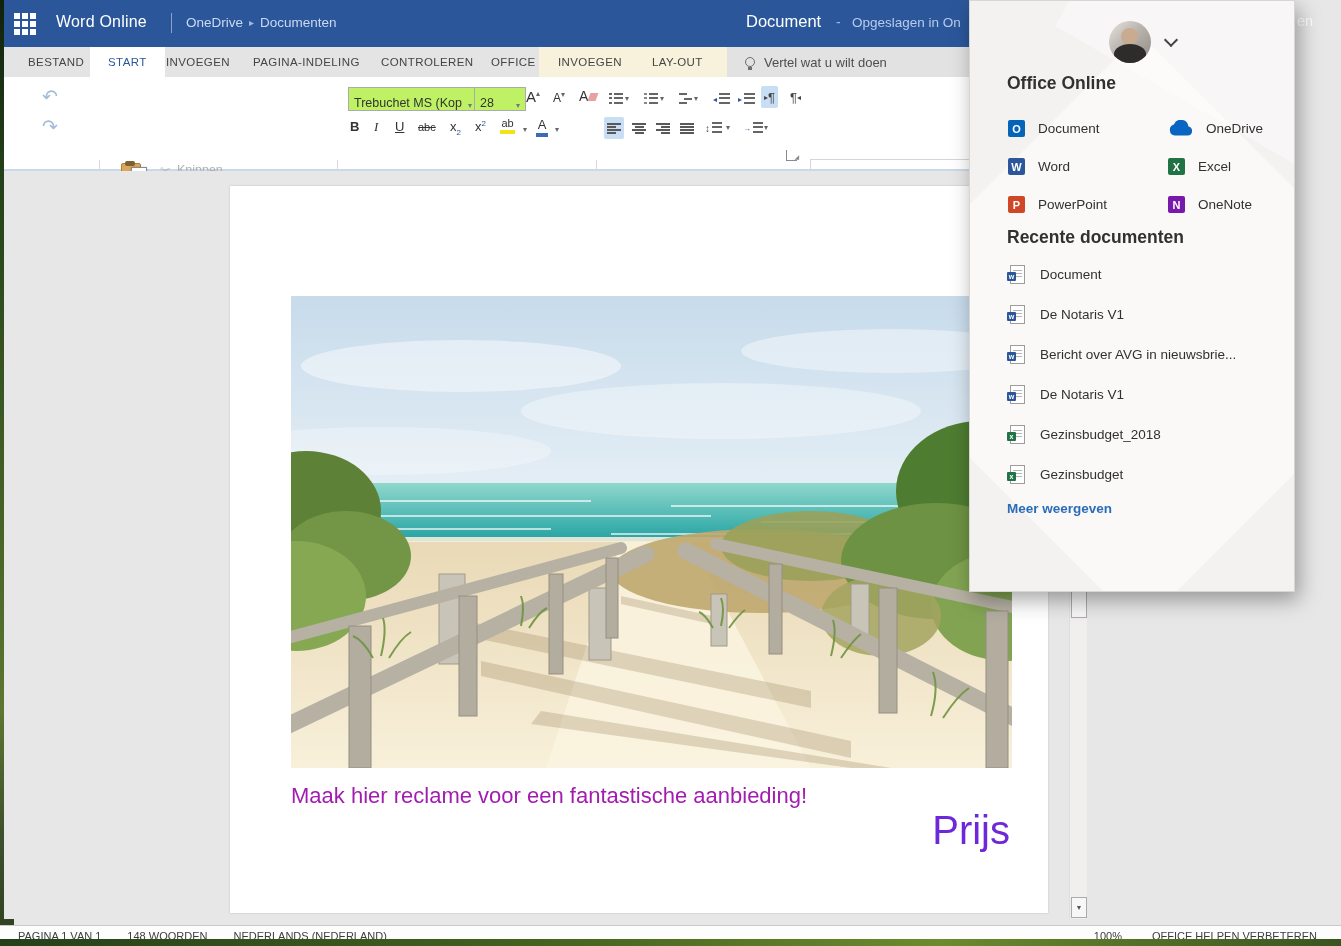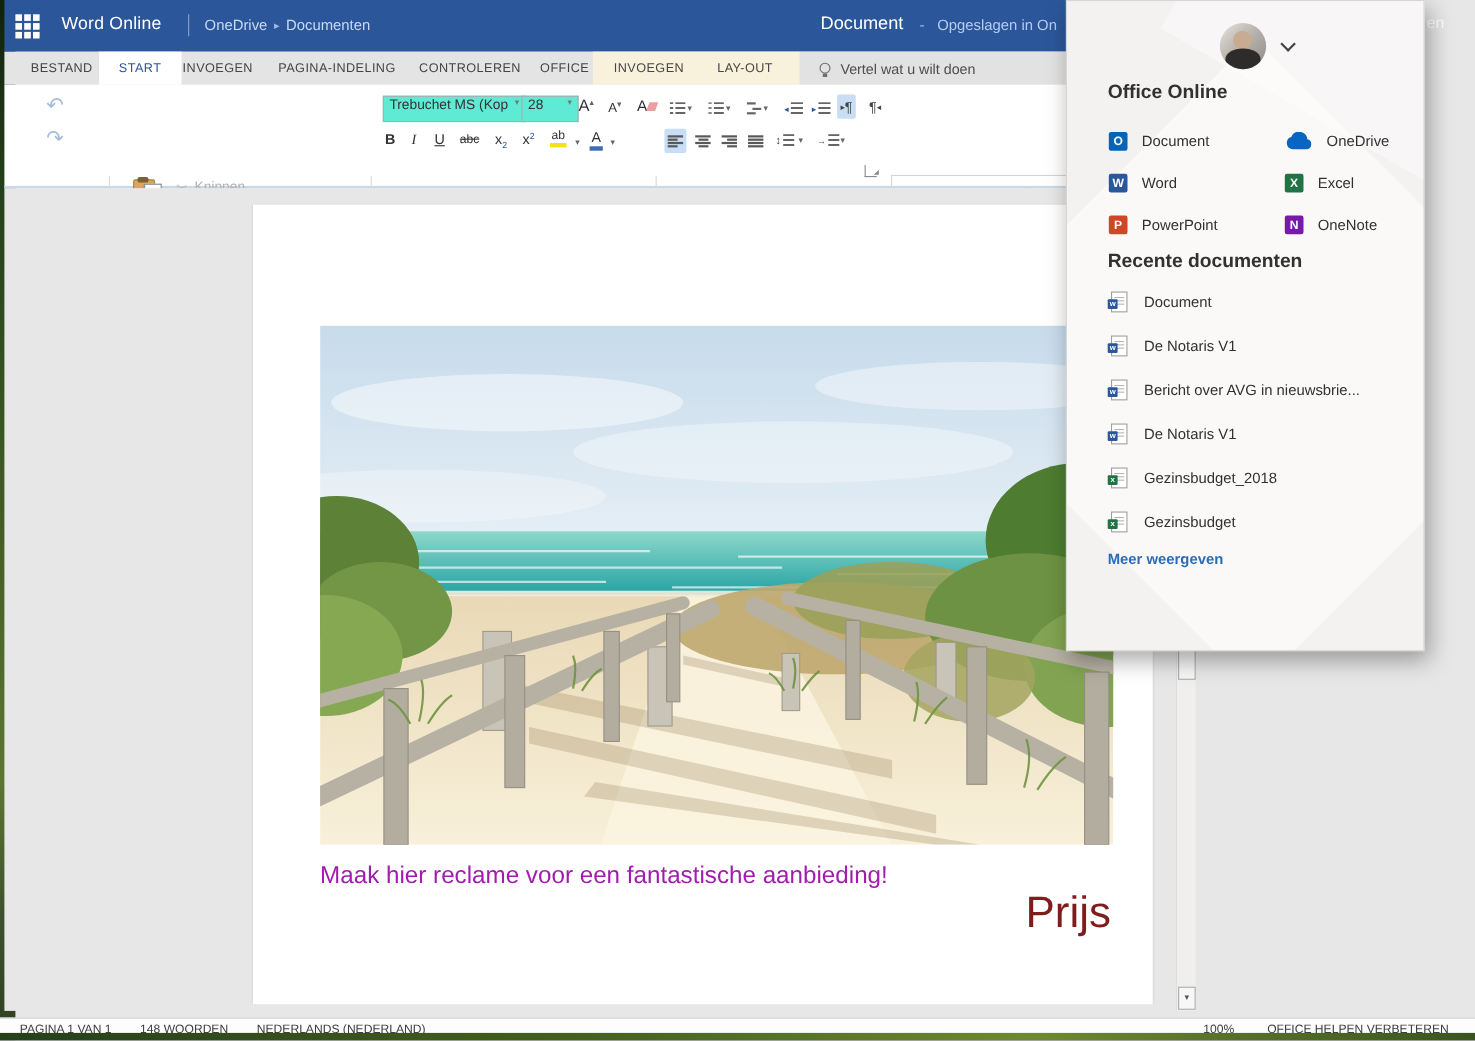--- a/index.html
+++ b/index.html
@@ -46,21 +46,21 @@
   .pastebtn .lbl{font-size:13px;color:#333;margin-top:3px}
   .pastebtn .car{color:#666;font-size:9px}
   .smallbtn{height:22px;display:flex;align-items:center;gap:6px;cursor:pointer;font-size:12.5px}
   .disabled{color:#b1b1b1}
   .enabled{color:#333}
   .scissors{font-size:13px;color:#b9b9b9}
   .copyic{width:11px;height:13px;border:1px solid #b9b9b9;position:relative;background:#fff}
   .copyic:before{content:"";position:absolute;left:3px;top:-4px;width:11px;height:13px;border:1px solid #c9c9c9;background:#fff}
   .brush{width:9px;height:9px;background:#c9a227;transform:rotate(45deg);position:relative}
   .brush:after{content:"";position:absolute;left:7px;top:7px;width:6px;height:3px;background:#6b5a1d;transform:rotate(0deg)}
-  .combo{border:1px solid #ababab;background:#5eead4;display:flex;align-items:flex-start;justify-content:space-between;padding:0 5px;font-size:12.5px;color:#333;cursor:pointer}
+  .combo{border:1px solid #ababab;background:#bef264;display:flex;align-items:flex-end;justify-content:space-between;padding:0 5px;font-size:12.5px;color:#333;cursor:pointer}
   .combo .car{font-size:8px;color:#777}
   .fbtn{font-size:13px;color:#333;cursor:pointer;display:inline-block;text-align:center}
   .ubar{display:inline-block;width:15px;height:4px;margin-top:1px}
   .car8{font-size:8px;color:#666}
   .dotcol{display:inline-block;width:3px;height:12px;background:repeating-linear-gradient(#666 0 2px,transparent 2px 4.5px)}
   .barcol{display:inline-block;width:9px;height:12px;margin-left:2px;background:repeating-linear-gradient(#666 0 2px,transparent 2px 4.5px)}
   .stair{display:inline-block;width:13px;height:12px;background:linear-gradient(#666,#666) 0 0/8px 2px no-repeat,linear-gradient(#666,#666) 5px 4.5px/8px 2px no-repeat,linear-gradient(#666,#666) 0 9px/8px 2px no-repeat}
   .al{display:inline-block;width:14px;height:11px}
   .aL{background:linear-gradient(#595959,#595959) 0 0/14px 2px no-repeat,linear-gradient(#595959,#595959) 0 3px/9px 2px no-repeat,linear-gradient(#595959,#595959) 0 6px/14px 2px no-repeat,linear-gradient(#595959,#595959) 0 9px/9px 2px no-repeat}
   .aC{background:linear-gradient(#595959,#595959) 0 0/14px 2px no-repeat,linear-gradient(#595959,#595959) 2.5px 3px/9px 2px no-repeat,linear-gradient(#595959,#595959) 0 6px/14px 2px no-repeat,linear-gradient(#595959,#595959) 2.5px 9px/9px 2px no-repeat}
@@ -75,21 +75,21 @@
   .stylecard .sample{line-height:30px}
   .stylecard .sname{font-size:11px;color:#5a5a5a;margin-top:2px}
   .stylesframe{left:806px;top:82px;right:0;height:68px;border:1px solid #d5d5d5;border-right:none}
   
   .canvas{left:0;top:171px;right:0;bottom:20px;background:#e7e7e7}
   .page{position:absolute;left:226px;top:15px;width:818px;height:727px;background:#fff;box-shadow:0 0 2px rgba(0,0,0,.18)}
   .doc-title{position:absolute;left:61px;top:40px;font-size:33px;color:#e8870e;letter-spacing:.2px;cursor:text}
   .photo{position:absolute;left:61px;top:110px;width:721px;height:472px;cursor:pointer}
   .headline{position:absolute;left:61px;top:597px;font-size:22px;color:#a21caf;cursor:text}
   .bodytext{position:absolute;left:61px;top:627px;font-size:12.5px;line-height:17px;color:#2e75b5;white-space:pre-line;cursor:text}
-  .price{position:absolute;left:630px;top:622px;width:150px;text-align:right;font-size:40px;color:#7f1d1d;cursor:text}
+  .price{position:absolute;left:630px;top:622px;width:150px;text-align:right;font-size:40px;color:#6d28d9;cursor:text}
   
   .chevup{right:8px;top:148px;width:9px;height:9px;border-top:2px solid #555;border-left:2px solid #555;transform:rotate(45deg);cursor:pointer}
   .sbar{right:0;top:174px;width:17px;bottom:20px;background:#f0efee;border-left:1px solid #e0dedd}
   .sbtn{position:absolute;left:1px;width:14px;height:19px;background:#f7f7f7;border:1px solid #ababab;color:#555;font-size:7px;display:flex;align-items:center;justify-content:center;cursor:pointer}
   .sthumb{position:absolute;left:1px;top:24px;width:14px;height:418px;background:#f7f7f7;border:1px solid #ababab;cursor:grab}
   
   .statusbar{left:0;right:0;bottom:0;height:20px;background:#fdfdfd;border-top:1px solid #cacaca;display:flex;align-items:center;font-size:11px;color:#3d3d3d;z-index:55}
   .statusbar .sitem{margin-right:26px;cursor:pointer}
   .statusbar .left{position:absolute;left:18px;display:flex}
   .statusbar .right{position:absolute;right:24px;display:flex}

